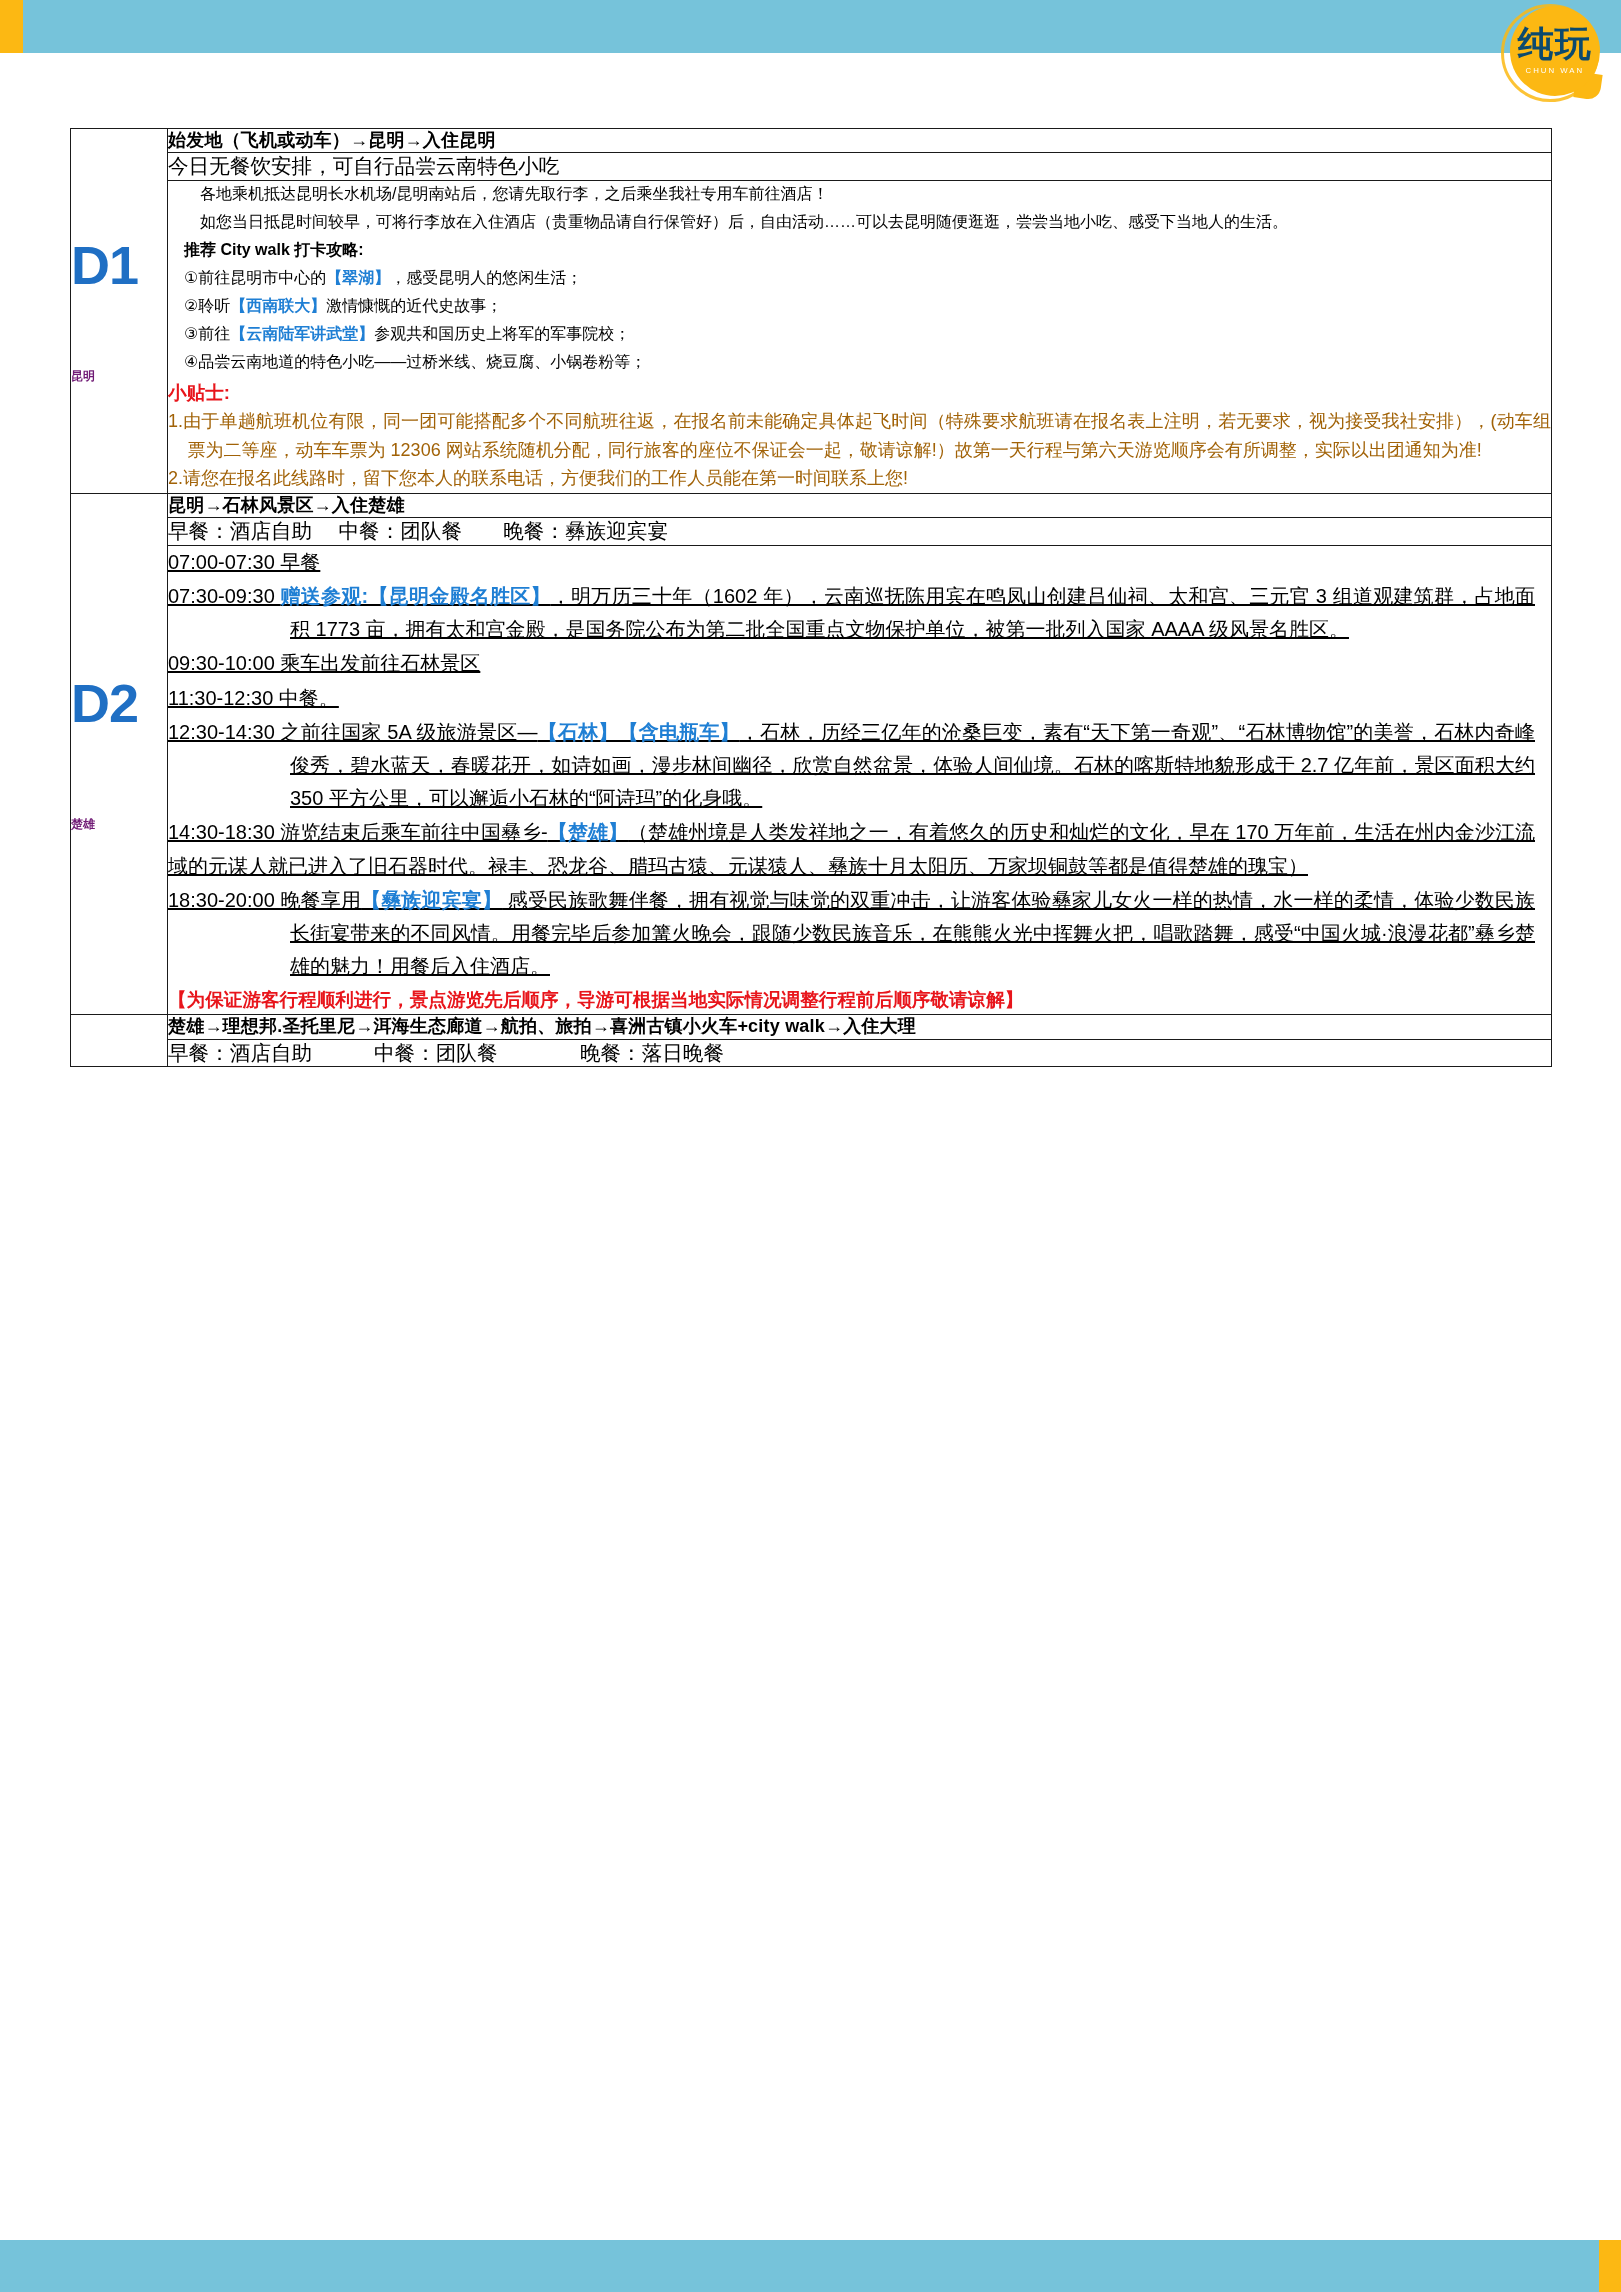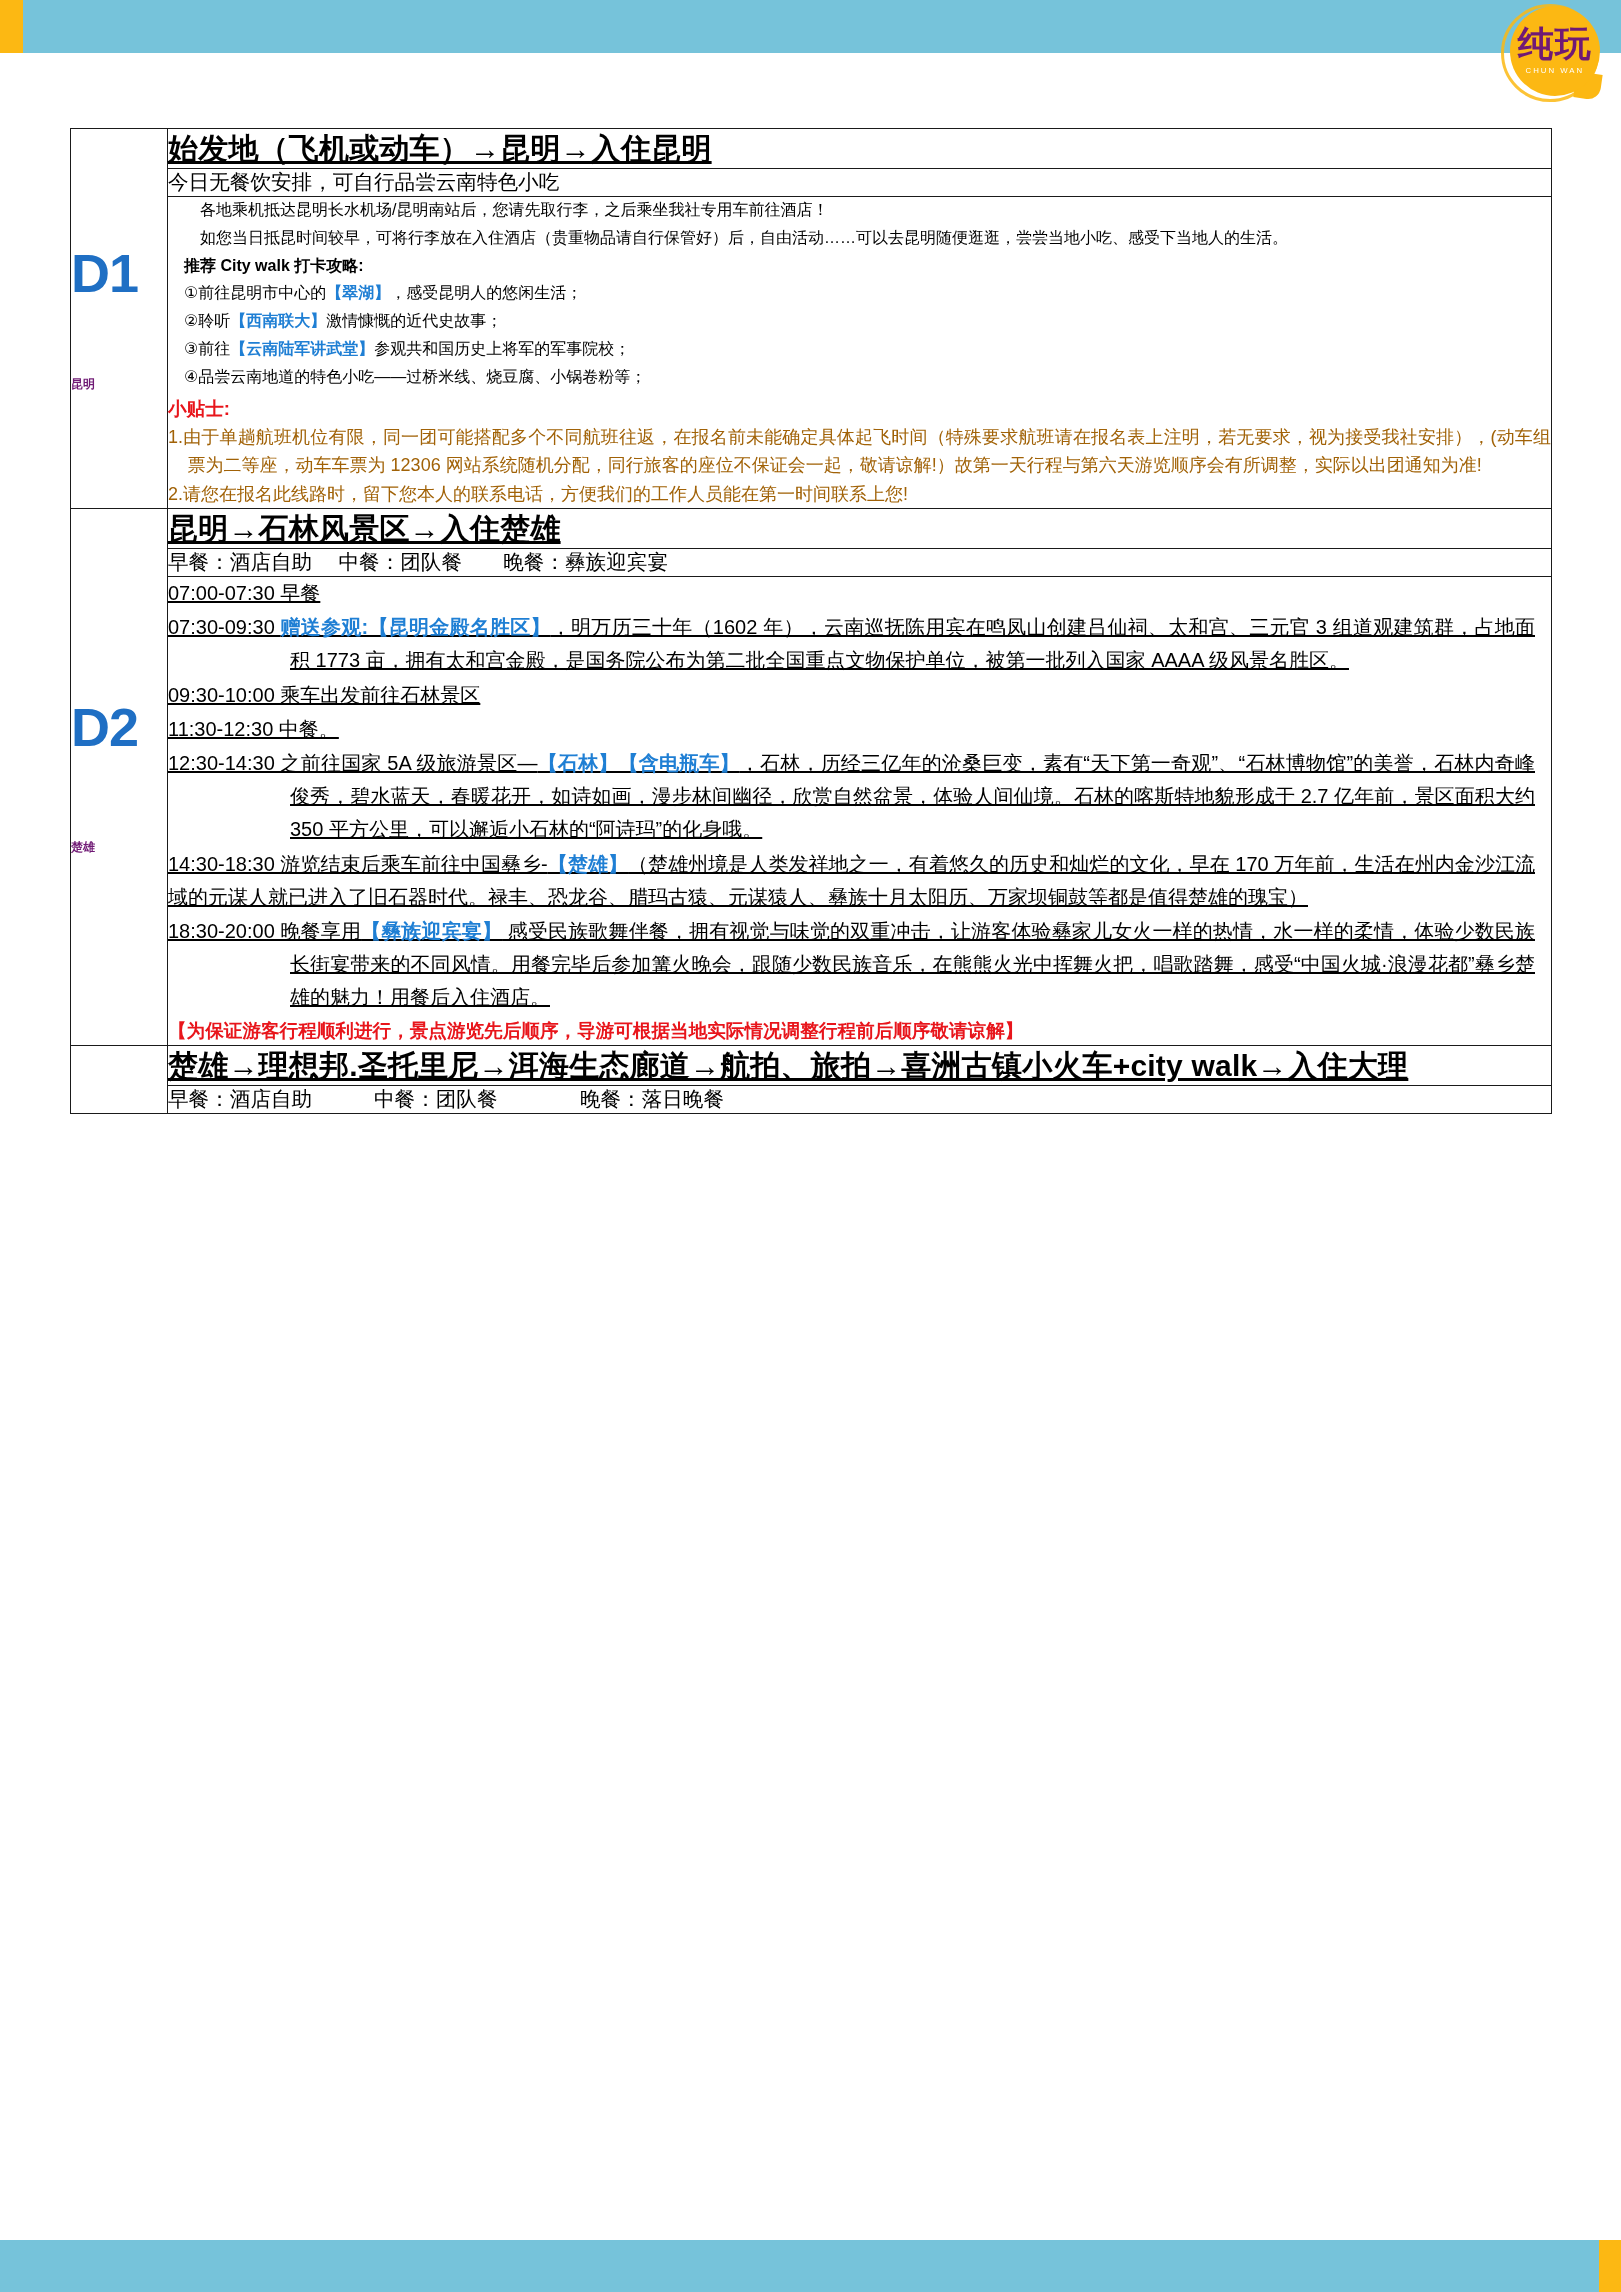--- a/index.html
+++ b/index.html
@@ -68,21 +68,21 @@
     position: absolute;
     left: 74px; top: 69px;
     width: 25.5px; height: 25.5px;
     background: #fcb813;
     border-radius: 0 0 50% 0;
     transform: rotate(8deg);
   }
   .badge-main {
     font-size: 36px;
     font-weight: bold;
-    color: #701a75;
+    color: #0c4a6e;
     letter-spacing: 1px;
     line-height: 1;
     position: relative;
     z-index: 2;
   }
   .badge-sub {
     font-size: 7.8px;
     color: #ffffff;
     letter-spacing: 2px;
     margin-top: 3.9px;
@@ -123,25 +123,24 @@
     font-weight: bold;
     color: #701a75;
     margin-top: 74px;
   }
   .day-city.tight { margin-top: 84px; }
 
   .route-cell {
     padding: 8.8px 11.8px 8.8px 12.7px;
   }
   .route-title {
-    font-size: 30px;
+    font-size: 18px;
     font-weight: bold;
     letter-spacing: 0.2px;
     line-height: 1.3;
-    text-decoration: underline;
   }
 
   .meals-cell {
     padding: 7.8px 11.8px 8.8px 12.7px;
   }
   .meals-text {
     font-size: 20.6px;
     line-height: 1.3;
     white-space: pre;
   }

